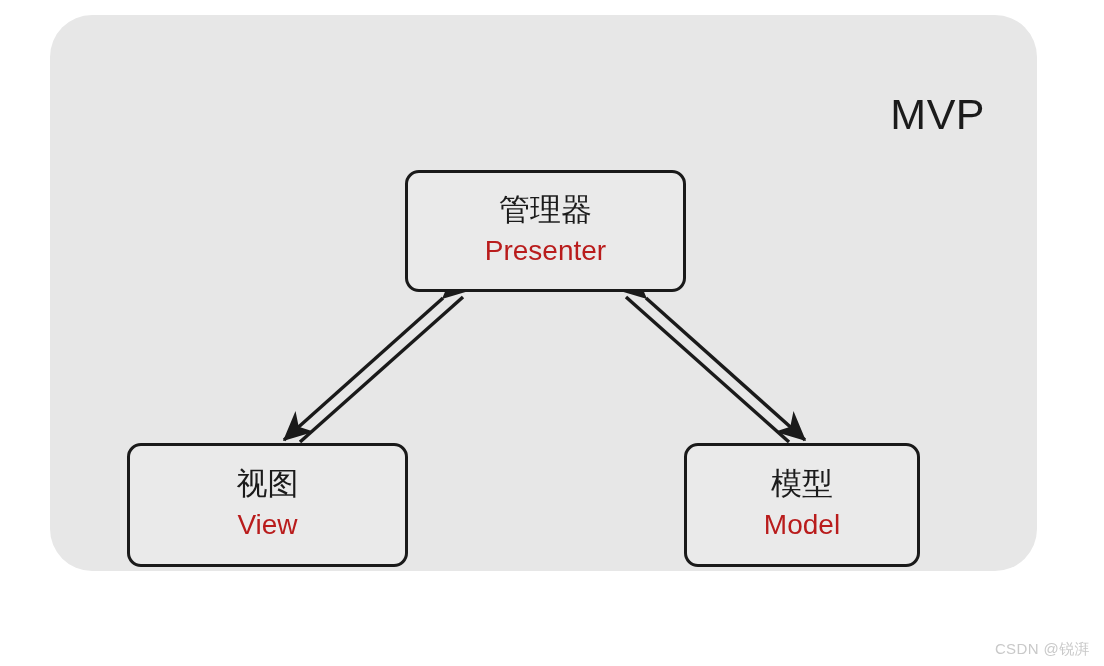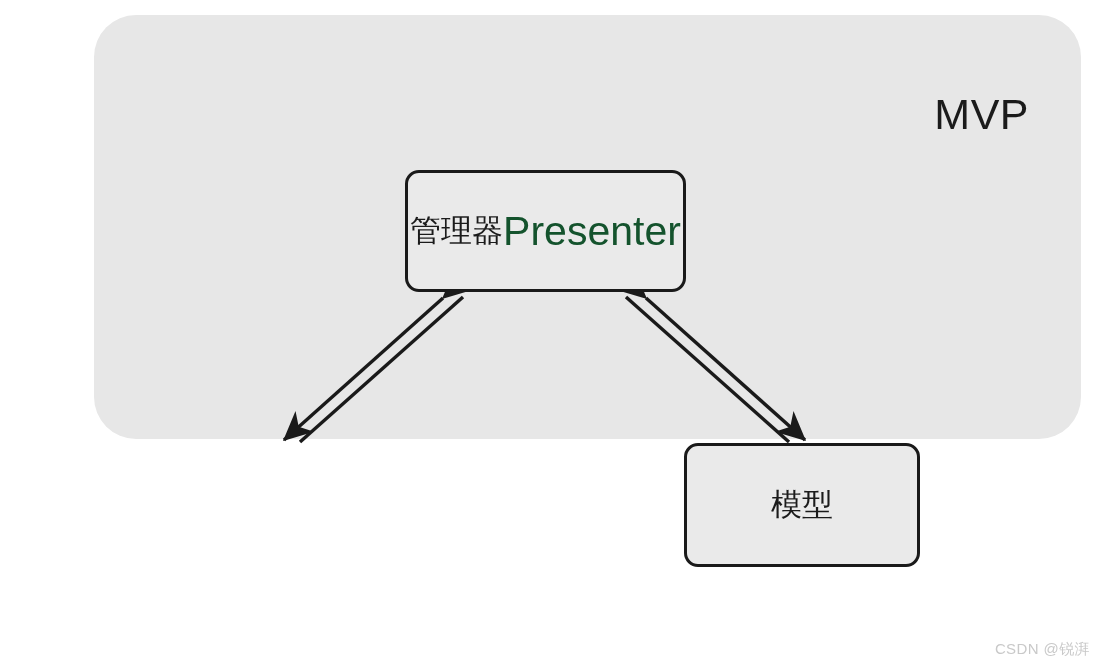--- a/index.html
+++ b/index.html
@@ -23,24 +23,23 @@
     height: 666px;
     background: #ffffff;
   }
 
   
   .mvp-panel {
     position: absolute;
     left: 50px;
     top: 15px;
     width: 987px;
-    height: 424px;
+    height: 556px;
     background: #e7e7e7;
     border-radius: 42px;
-    margin-left: 44px;
   }
 
   
   .panel-title {
     position: absolute;
     right: 52px;
     top: 74px;
     font-size: 43px;
     line-height: 50px;
     color: #1b1b1b;
@@ -60,35 +59,36 @@
   }
 
   
   .node {
     position: absolute;
     box-sizing: border-box;
     background: #eaeaea;
     border: 3px solid #1a1a1a;
     border-radius: 14px;
     display: flex;
+    flex-direction: column;
     align-items: center;
     justify-content: center;
     z-index: 3;
   }
   .node .cn {
     font-size: 31px;
     line-height: 40px;
     color: #1b1b1b;
     font-weight: 400;
     white-space: nowrap;
   }
   .node .en {
-    font-size: 41px;
+    font-size: 28px;
     line-height: 42px;
-    color: #14532d;
+    color: #b91c1c;
     font-weight: 400;
     white-space: nowrap;
   }
 
   .node-presenter {
     left: 405px;
     top: 170px;
     width: 281px;
     height: 122px;
   }
@@ -142,20 +142,25 @@
       <line x1="646" y1="298" x2="805" y2="440" stroke="#1a1a1a" stroke-width="3.4" marker-start="url(#ah)" marker-end="url(#ah)"></line>
       <line x1="626" y1="297" x2="789" y2="442" stroke="#1a1a1a" stroke-width="3.4"></line>
     </g>
   </svg>
 
   <div class="node node-presenter">
     <div class="cn">管理器</div>
     <div class="en">Presenter</div>
   </div>
 
+  <div class="node node-view">
+    <div class="cn">视图</div>
+    <div class="en">View</div>
+  </div>
 
   <div class="node node-model">
     <div class="cn">模型</div>
+    <div class="en">Model</div>
   </div>
 
   <div class="watermark">CSDN @锐湃</div>
 
 </div>
 
 </body></html>

